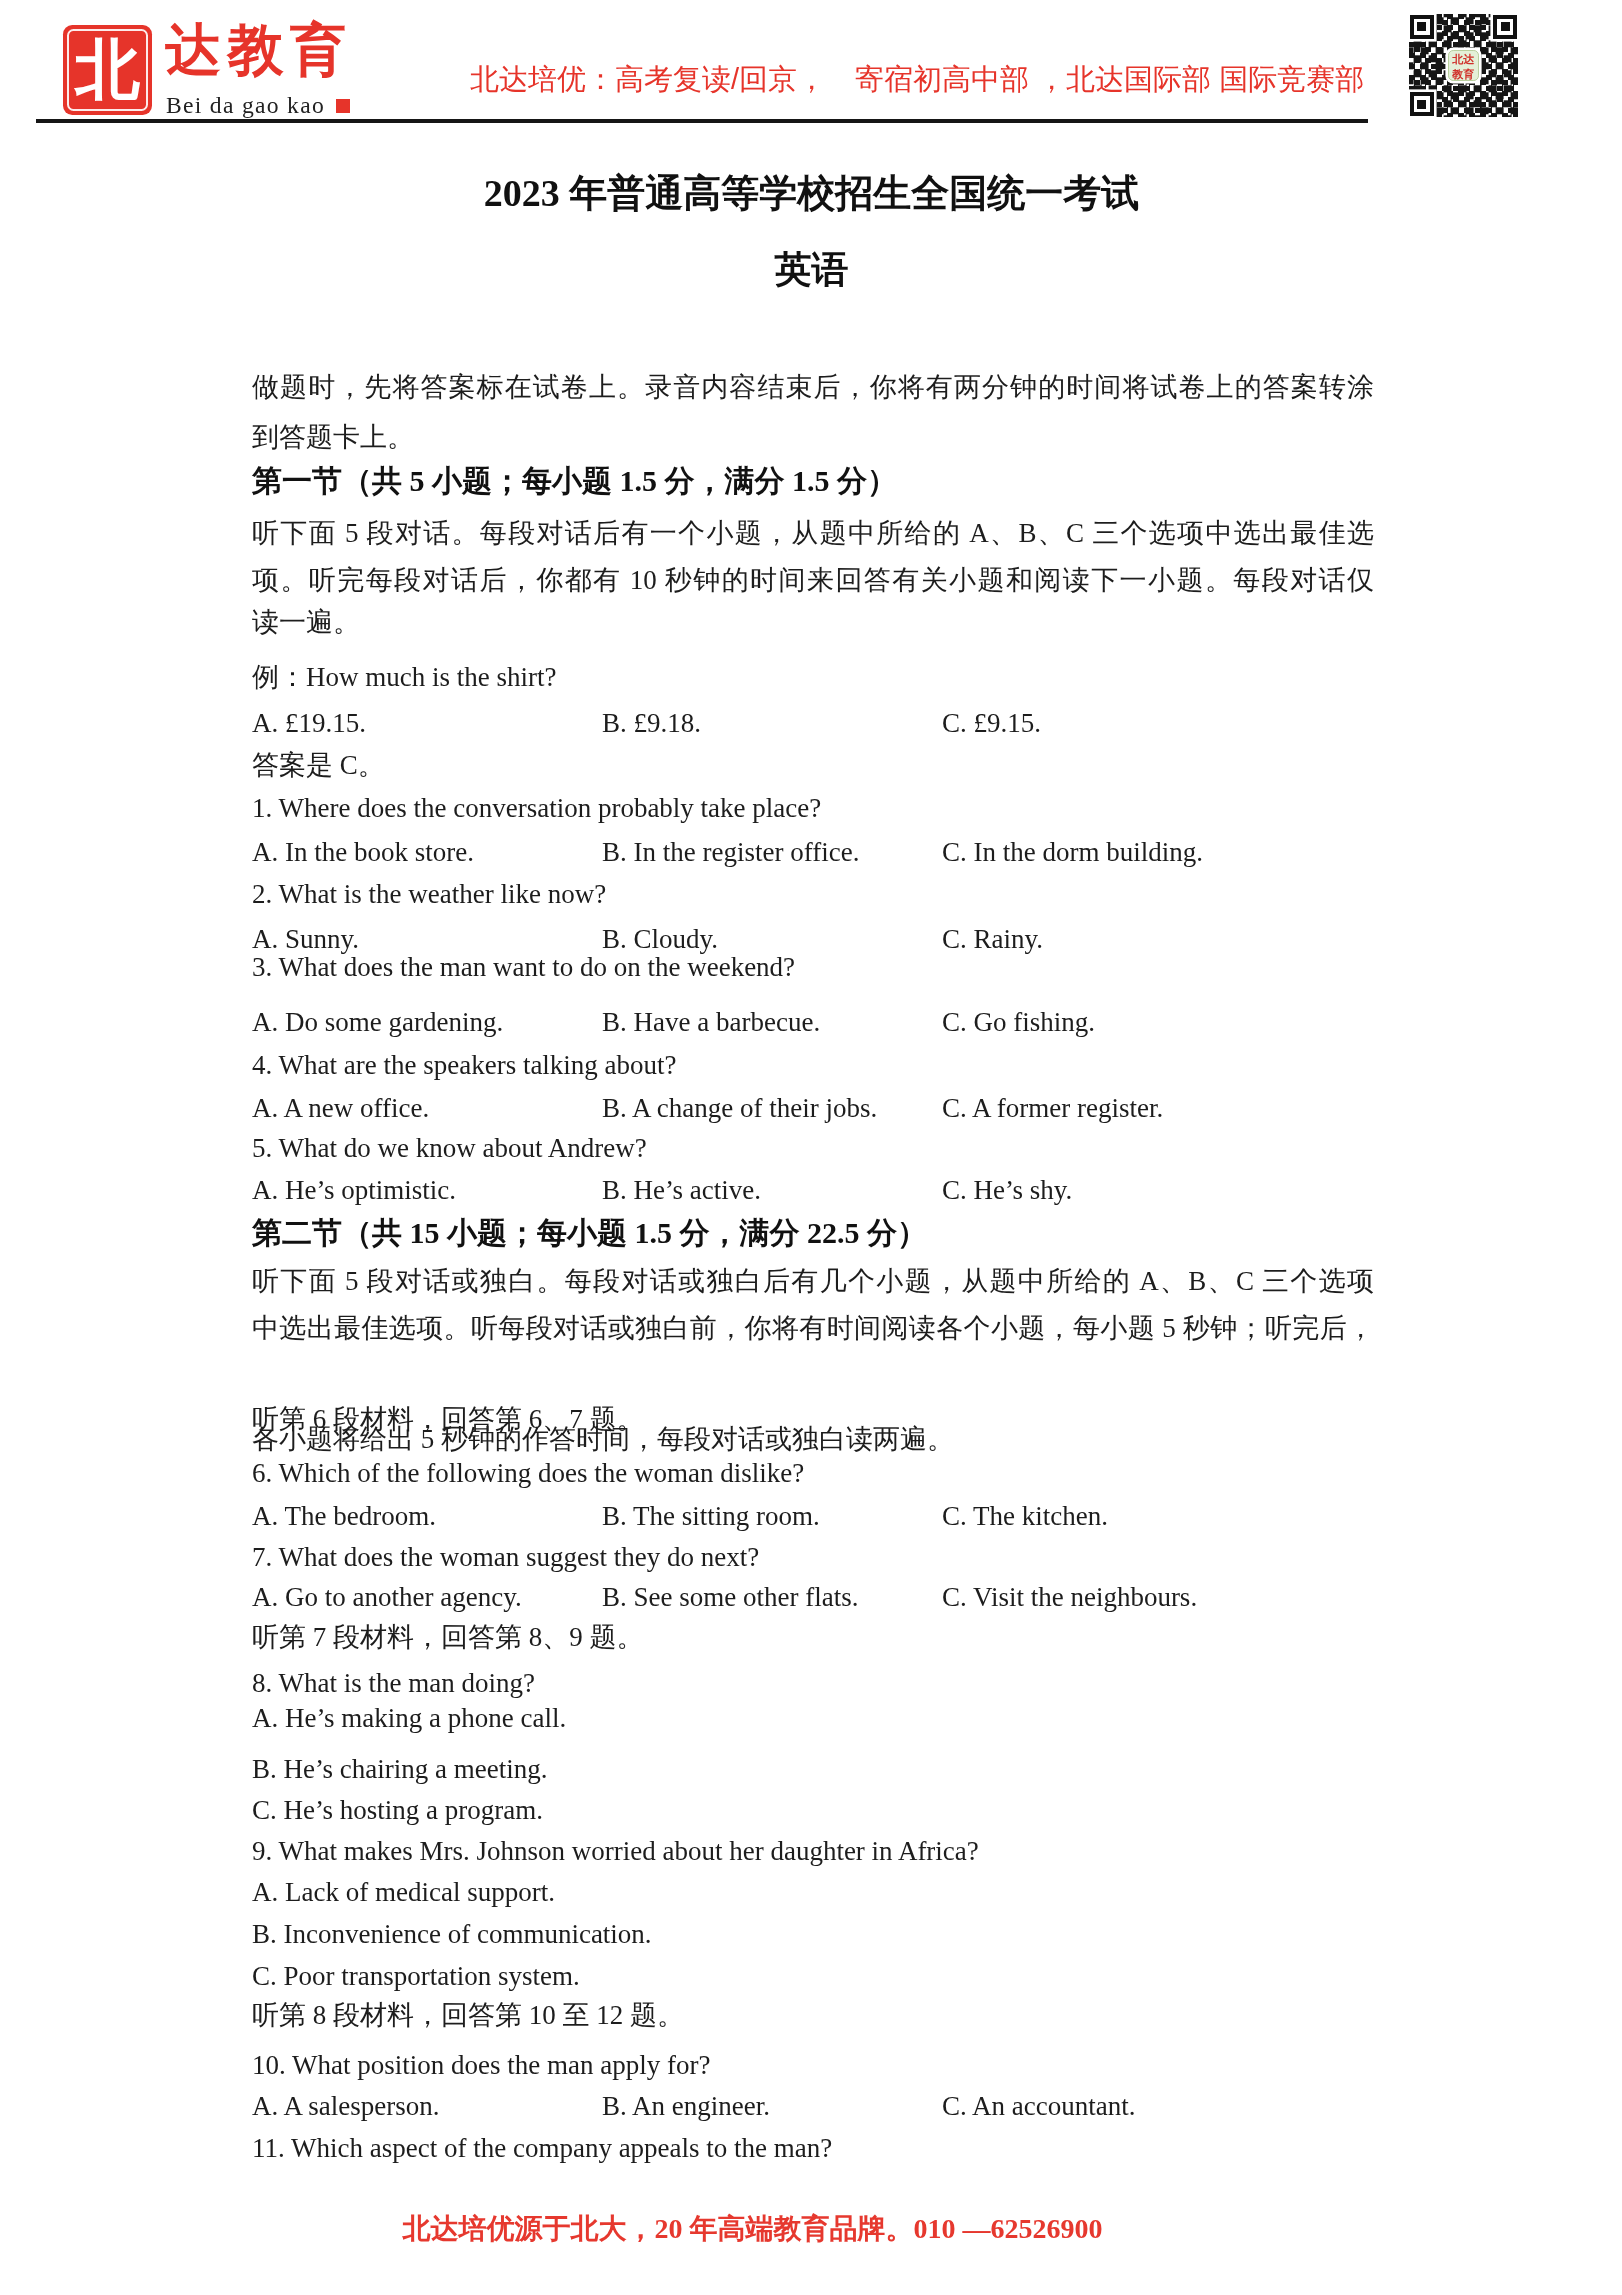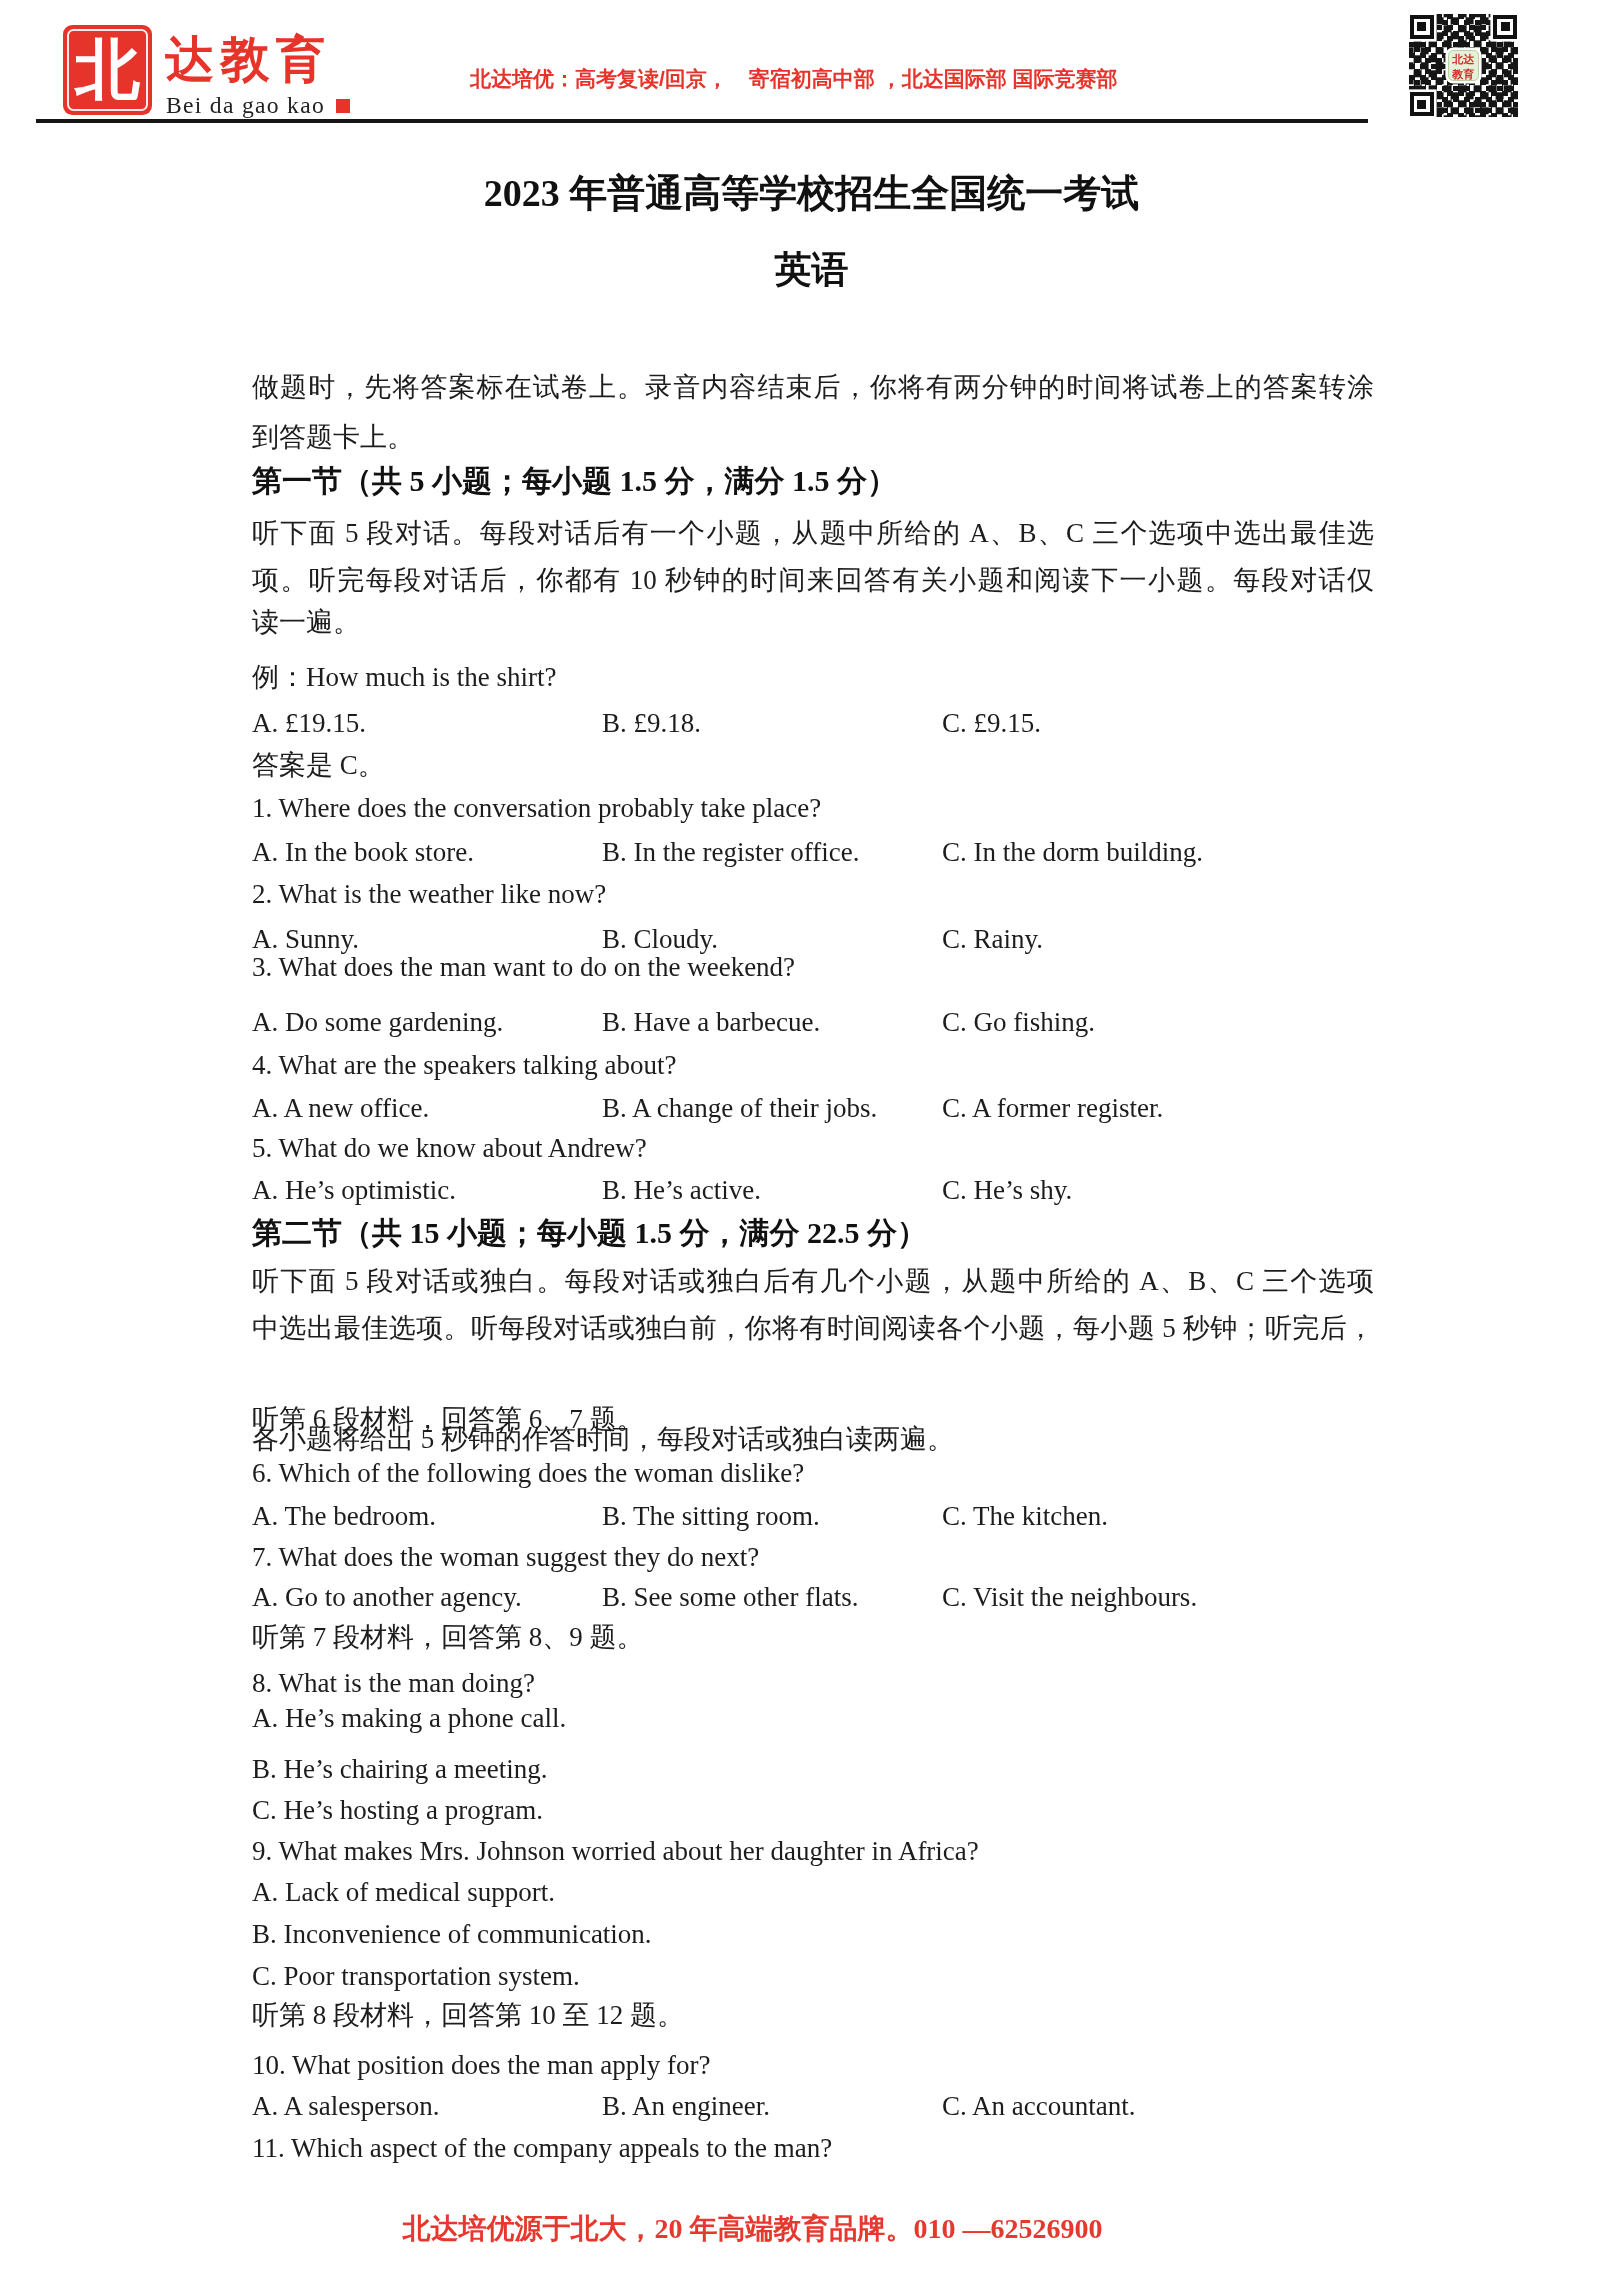--- a/index.html
+++ b/index.html
@@ -16,36 +16,36 @@
   }
   .logo-seal::before {
     content:""; position:absolute; inset:3.9px; border:2px solid rgba(255,255,255,.9);
     border-radius:6.5px;
   }
   .logo-seal .seal-char {
     position:absolute; inset:0; color:#ffffff; font-weight:bold;
     font-size:65px; line-height:90px; text-align:center;
   }
   .logo-script {
-    position:absolute; left:165px; top:18px; width:262px;
-    color:#e6342a; font-weight:bold; font-size:49px; line-height:84px;
+    position:absolute; left:165px; top:8px; width:262px;
+    color:#e6342a; font-weight:bold; font-size:56px; line-height:84px;
     letter-spacing:6.5px; white-space:nowrap;
   }
   .logo-latin {
     position:absolute; left:166px; top:92px; font-size:23.6px; color:#222222;
     letter-spacing:1.3px; white-space:nowrap;
   }
   .logo-latin .red-square {
     display:inline-block; width:14.4px; height:14.4px; background:#e6342a;
     margin-left:10.5px; vertical-align:baseline;
   }
   .tagline {
     position:absolute; left:470px; top:62px; width:916px;
-    font-family:"Liberation Sans","DejaVu Sans",sans-serif; font-weight:bold;
-    font-size:21px; line-height:34px; color:#e6342a; white-space:nowrap;
+    font-family:"Liberation Sans","DejaVu Sans",sans-serif; font-weight:normal;
+    font-size:29px; line-height:34px; color:#e6342a; white-space:nowrap;
   }
   .header-rule {
     position:absolute; left:36px; top:119px; width:1332px; height:3.9px; background:#161616;
   }
 
   
   .qr { position:absolute; left:1408px; top:13px; width:111px; height:105px; background:#ffffff; }
   .qr-noise {
     position:absolute; inset:1.3px;
     background:

